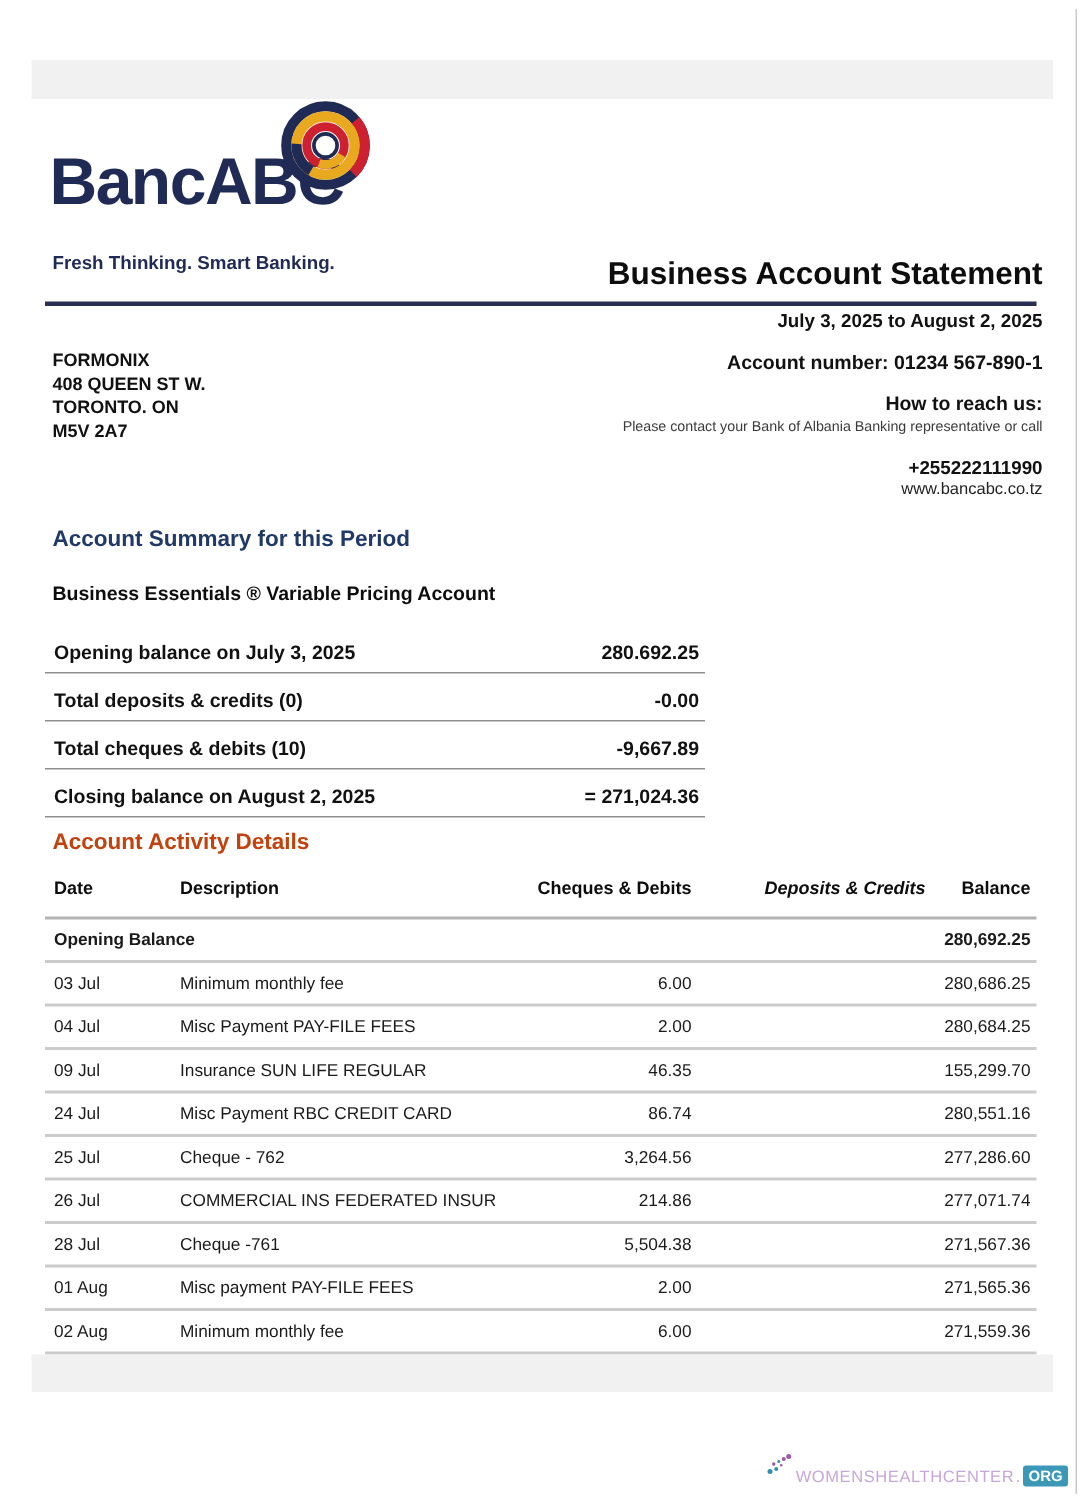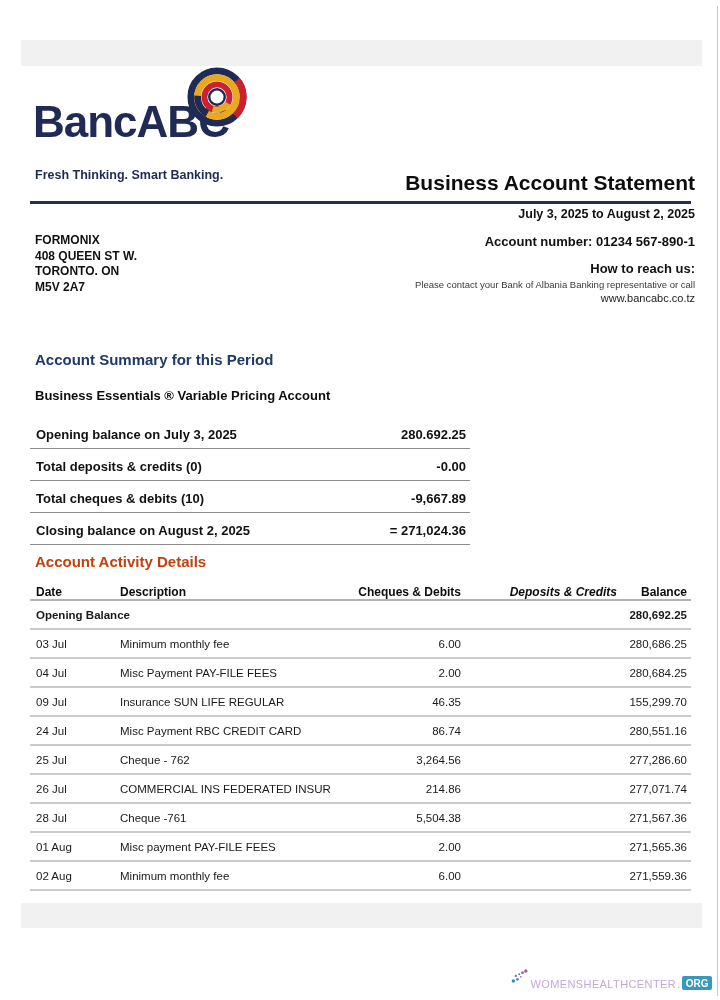--- a/index.html
+++ b/index.html
@@ -18,42 +18,42 @@
   .logo-mark{position:absolute;left:186px;top:66px;}
   .tagline{position:absolute;left:35px;top:168px;font-size:12.5px;font-weight:bold;color:#1f2a55;}
 
   
   .doc-title{position:absolute;right:25px;top:171px;font-size:21px;font-weight:bold;color:#0d0d0d;}
   .navy-rule{position:absolute;left:30px;top:201px;width:661px;height:3px;background:#262e52;}
   .period{position:absolute;right:25px;top:207px;font-size:12.5px;font-weight:bold;}
   .acct-num{position:absolute;right:25px;top:234px;font-size:13px;font-weight:bold;}
   .reach{position:absolute;right:25px;top:261px;text-align:right;}
   .reach .reach-head{font-size:13px;font-weight:bold;margin-bottom:3px;}
-  .reach .reach-line{font-size:9.5px;color:#3a3a3a;margin-bottom:2px;}
+  .reach .reach-line{font-size:9.5px;color:#3a3a3a;margin-bottom:15px;}
   .reach .reach-phone{font-size:12.5px;font-weight:bold;margin-bottom:1px;}
   .reach .reach-web{font-size:11px;color:#222;}
 
   
   .address{position:absolute;left:35px;top:233px;font-size:12px;font-weight:bold;line-height:15.5px;}
 
   
   .sum-heading{position:absolute;left:35px;top:351px;font-size:15px;font-weight:bold;color:#1f3968;}
   .acct-type{position:absolute;left:35px;top:388px;font-size:13px;font-weight:bold;color:#0d0d0d;}
   .summary-table{position:absolute;left:30px;top:417px;width:440px;}
   .sum-row{display:flex;justify-content:space-between;align-items:flex-end;
     padding:10px 4px 6px 6px;border-bottom:1.5px solid #8d8d8d;
     font-size:13px;font-weight:bold;color:#111;}
 
   
   .act-heading{position:absolute;left:35px;top:553px;font-size:15px;font-weight:bold;color:#c2410c;}
   .activity-table{position:absolute;left:30px;top:580px;width:661px;}
   .act-row{display:flex;align-items:flex-end;padding:6.5px 4px 6.5px 6px;
     border-bottom:2px solid #cbcbcb;font-size:11.5px;color:#1a1a1a;line-height:14px;}
   .act-row.header{font-weight:bold;font-size:12px;border-bottom:2.5px solid #b3b3b3;
-    padding-top:5px;padding-bottom:0;color:#0d0d0d;}
+    padding-top:5px;padding-bottom:12px;color:#0d0d0d;}
   .act-row.opening{font-weight:bold;}
   .c-date{width:84px;}
   .c-desc{width:236px;}
   .c-debit{width:105px;text-align:right;}
   .c-credit{width:156px;text-align:right;font-style:italic;}
   .c-balance{width:70px;text-align:right;}
   .c-open-label{width:581px;}
 
   
   .watermark{position:absolute;right:8px;top:966px;display:flex;align-items:flex-end;}
@@ -93,20 +93,21 @@
     <div>408 QUEEN ST W.</div>
     <div>TORONTO. ON</div>
     <div>M5V 2A7</div>
   </div>
 
   <div class="acct-num">Account number: 01234 567-890-1</div>
 
   <div class="reach">
     <div class="reach-head">How to reach us:</div>
     <div class="reach-line">Please contact your Bank of Albania Banking representative or call</div>
+    <div class="reach-phone">+255222111990</div>
     <div class="reach-web">www.bancabc.co.tz</div>
   </div>
 
   <div class="sum-heading">Account Summary for this Period</div>
   <div class="acct-type">Business Essentials ® Variable Pricing Account</div>
 
   <div class="summary-table">
     <div class="sum-row">
       <span>Opening balance on July 3, 2025</span>
       <span>280.692.25</span>

